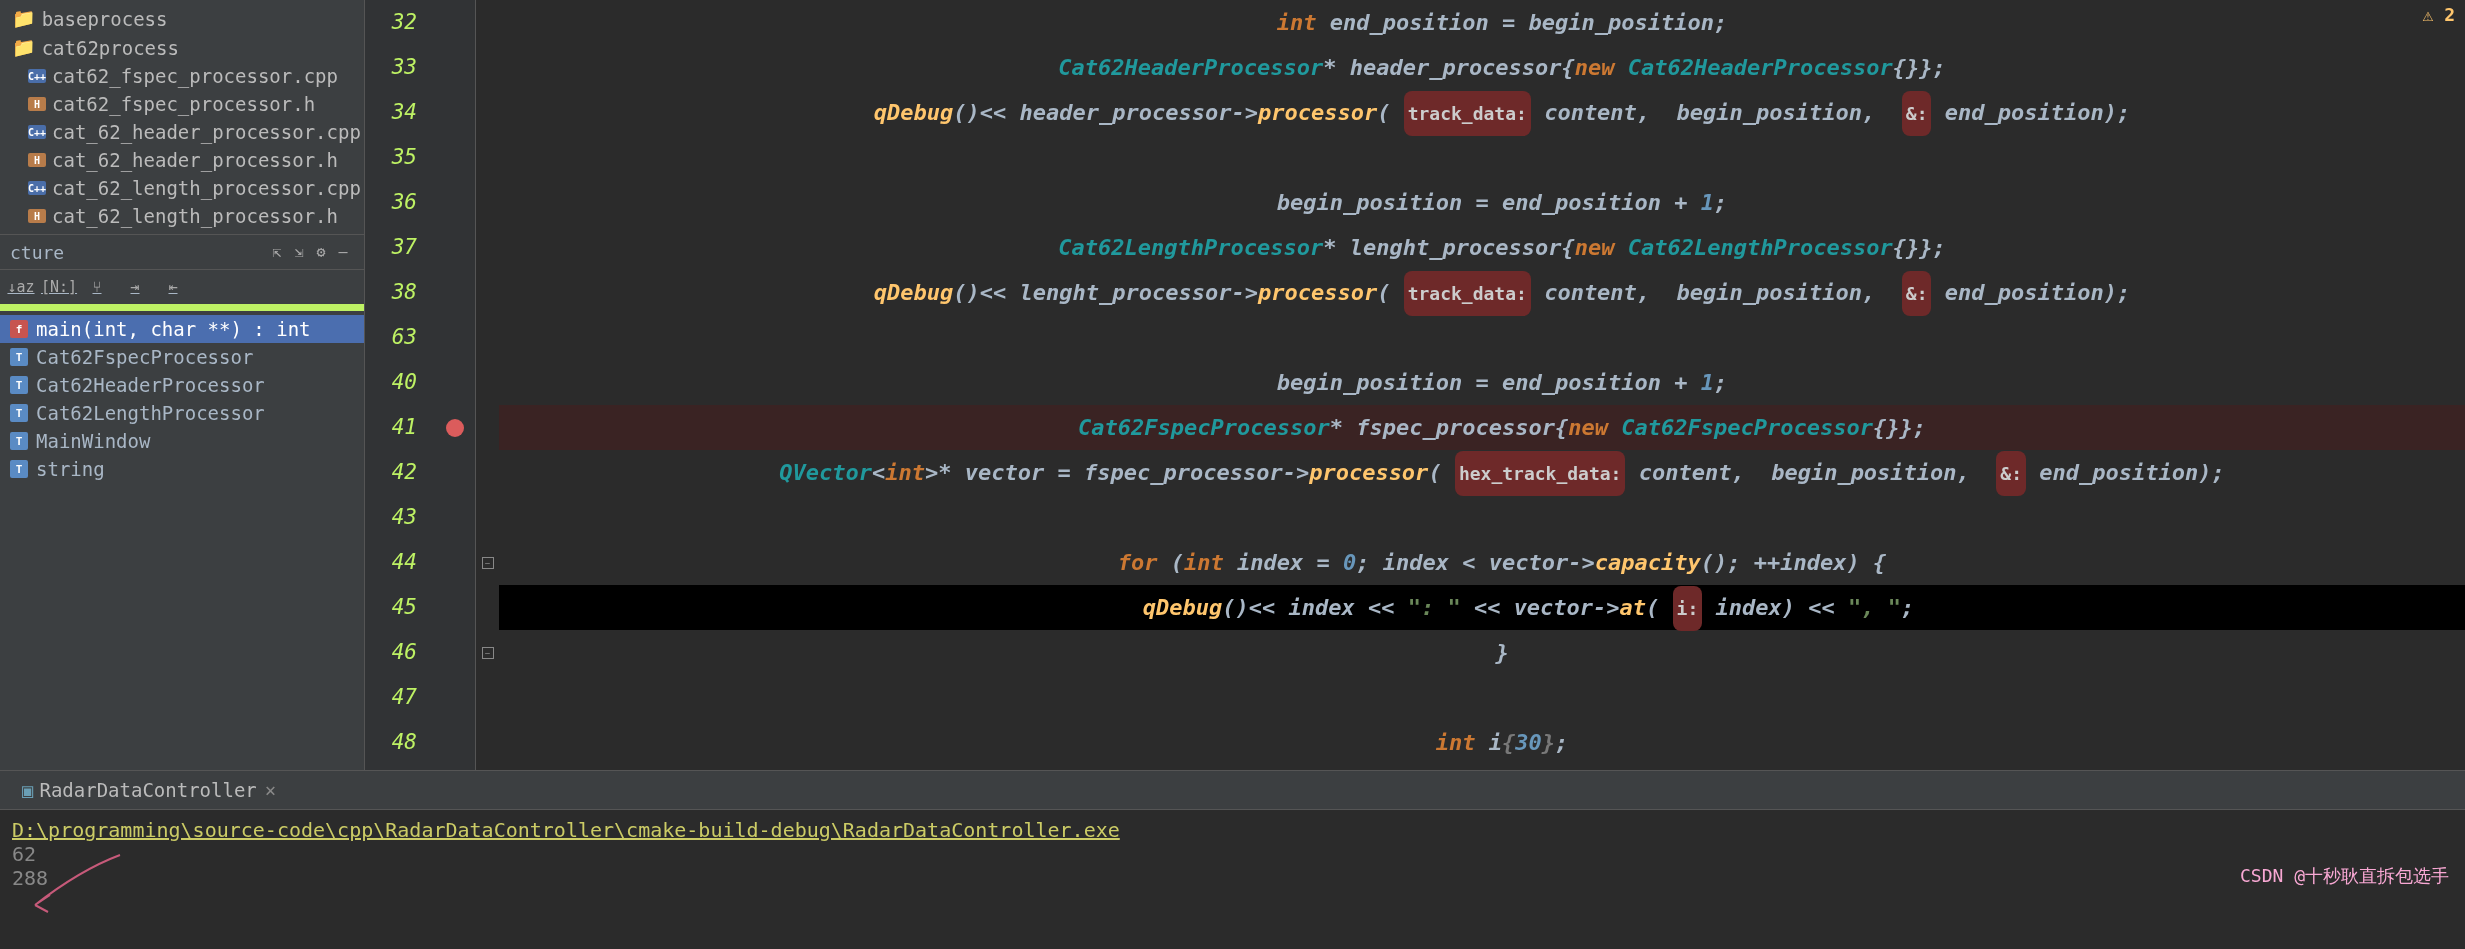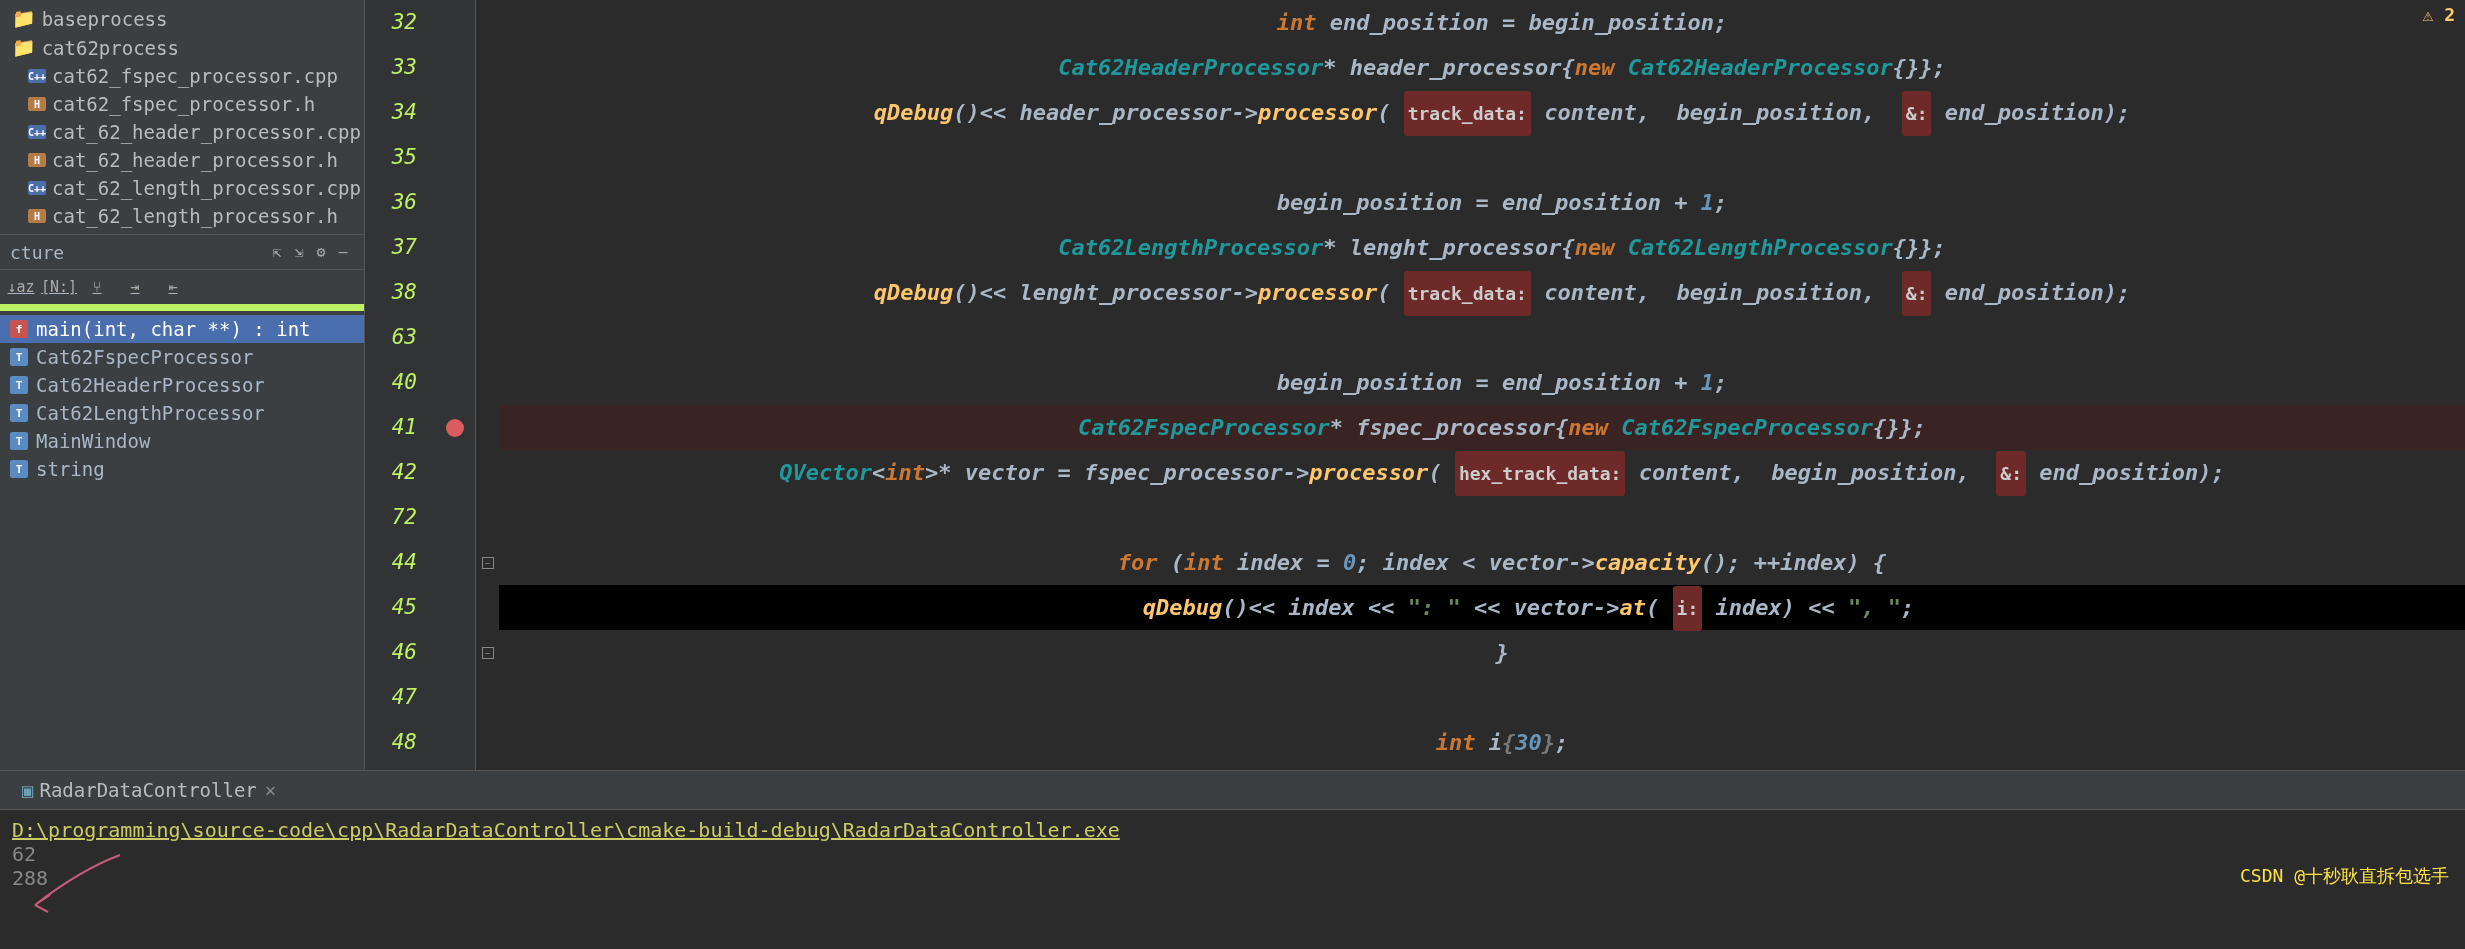--- a/index.html
+++ b/index.html
@@ -148,21 +148,21 @@
   text-align: center;
 }
 .code-line.cursor-line { background: #000; }
 .code-line.bp-highlight { background: #3a2323; }
 .kw { color: #cc7832; }
 .type { color: #20999d; }
 .ident { color: #a9b7c6; }
 .func { color: #ffc66d; }
 .str { color: #6a8759; }
 .num { color: #6897bb; }
-.hint-red { background: #6e2929; color: #ccc; padding: 12px 4px; border-radius: 3px; font-style: normal; font-size: 18px; }
+.hint-red { background: #6e2929; color: #ccc; padding: 12px 4px; border-radius: 8px; font-style: normal; font-size: 18px; }
 .warn-box { color: #787878; }
 .warning-indicator {
   position: absolute;
   top: 4px; right: 10px;
   color: #ffc66d;
   font-size: 18px;
 }
 .terminal {
   background: #2b2b2b;
   border-top: 1px solid #555;
@@ -190,21 +190,21 @@
   font-family: "Consolas", monospace;
   font-size: 20px;
   position: relative;
 }
 .term-path { color: #cccc66; text-decoration: underline; }
 .term-out { color: #888; }
 .watermark {
   position: absolute;
   bottom: 10px;
   right: 16px;
-  color: #fde047;
+  color: #f9a8d4;
   font-size: 18px;
   margin-top: 40px;
 }
 .annotation {
   position: absolute;
   left: 20px;
   top: 40px;
   width: 120px;
   height: 70px;
   pointer-events: none;
@@ -299,21 +299,21 @@
         <div class="gutter-line">33</div>
         <div class="gutter-line">34</div>
         <div class="gutter-line">35</div>
         <div class="gutter-line">36</div>
         <div class="gutter-line">37</div>
         <div class="gutter-line">38</div>
         <div class="gutter-line">63</div>
         <div class="gutter-line">40</div>
         <div class="gutter-line">41</div>
         <div class="gutter-line">42</div>
-        <div class="gutter-line">72</div>
+        <div class="gutter-line">43</div>
         <div class="gutter-line">44</div>
         <div class="gutter-line">45</div>
         <div class="gutter-line">46</div>
         <div class="gutter-line">47</div>
         <div class="gutter-line">48</div>
       </div>
     <div class="breakpoint-col" id="bp-col">
         <div class="bp-line"></div>
         <div class="bp-line"></div>
         <div class="bp-line"></div>

